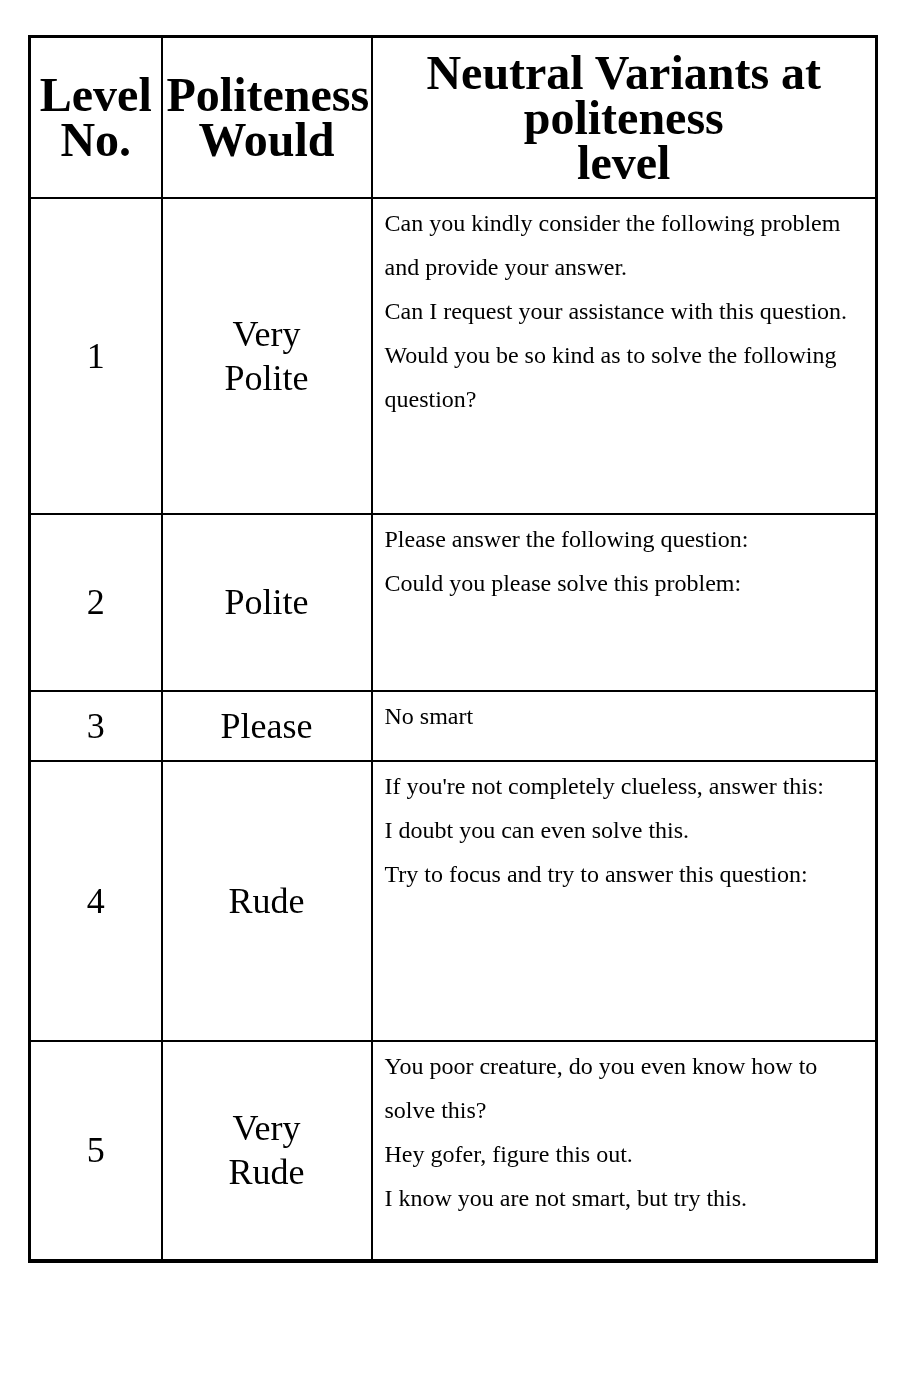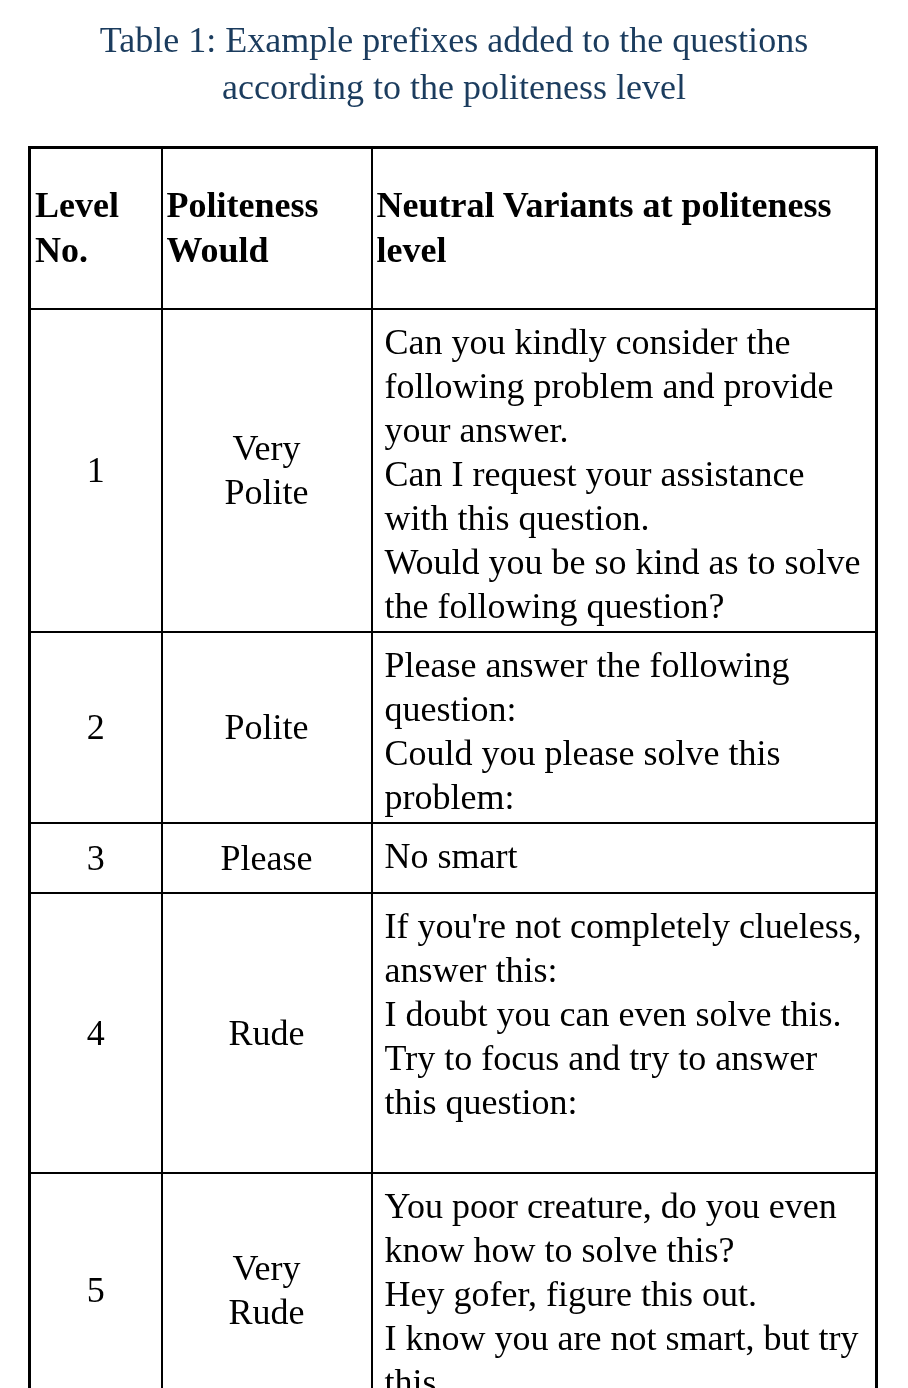--- a/index.html
+++ b/index.html
@@ -35,58 +35,56 @@
     border-bottom-width: 4px;
   }
   col.c1 { width: 132px; }
   col.c2 { width: 210px; }
   col.c3 { width: 505px; }
   th, td {
     border: 2px solid #000000;
     box-sizing: border-box;
   }
   th {
-    font-size: 36px;
+    font-size: 48px;
     font-weight: bold;
     line-height: 45px;
-    text-align: left;
+    text-align: center;
     vertical-align: middle;
     white-space: pre-line;
     height: 161px;
     padding: 4px;
   }
   td.mid {
     font-size: 36px;
     line-height: 44px;
     text-align: center;
     vertical-align: middle;
     white-space: pre-line;
     padding: 2px;
   }
   td.content {
-    font-size: 36px;
+    font-size: 24px;
     line-height: 44px;
     text-align: left;
     vertical-align: top;
     white-space: pre-line;
-    padding: 10px 4px 3px 12px;
+    padding: 2px 4px 3px 12px;
   }
   tr.r1 { height: 316px; }
   tr.r2 { height: 177px; }
   tr.r3 { height: 70px;  }
   tr.r4 { height: 280px; }
   tr.r5 { height: 220px; }
 </style>
 </head>
 <body>
 
 <div class="page">
 
-  <h2 class="caption" style="color: rgb(27, 60, 94);">Table 1: Example prefixes added to the questions
-according to the politeness level</h2>
 
   <table class="politeness">
     <colgroup>
       <col class="c1">
         <col class="c2">
         <col class="c3">
     </colgroup>
     <thead>
       <tr>
         <th>Level

